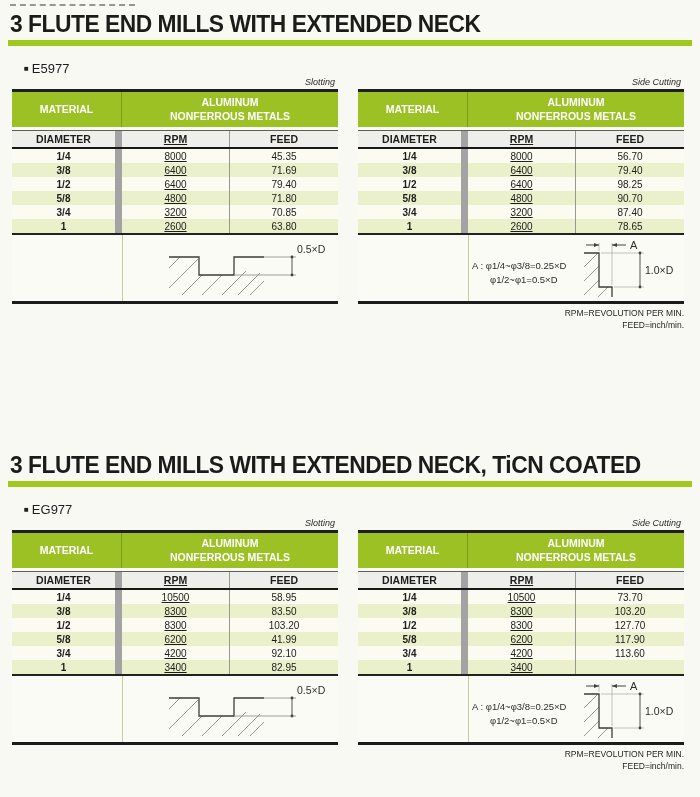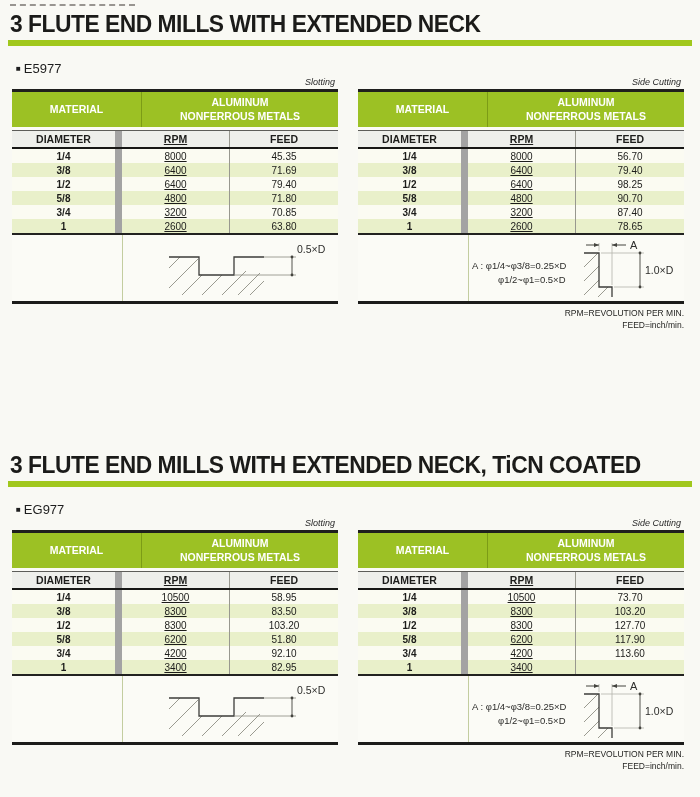--- a/index.html
+++ b/index.html
@@ -22,42 +22,42 @@
     position:absolute; top:10px; left:10px;
     font-size:24px; font-weight:900; letter-spacing:-0.5px;
     transform:scaleX(0.95); transform-origin:left center;
     white-space:nowrap; color:#1b1b19;
   }
   .title-bar {
     position:absolute; top:40px; left:8px; width:684px; height:6px;
     background:#a1c81c;
   }
   .code-line {
-    position:absolute; top:61px; left:16px;
+    position:absolute; top:61px; left:24px;
     font-size:13px; color:#1e1e1e;
   }
   .code-bullet { font-size:8px; vertical-align:2px; margin-right:3px; }
 
   .tblwrap { position:absolute; top:76px; width:326px; }
   .tbl-left  { left:12px; }
   .tbl-right { left:358px; }
 
   .tbl-tag {
     height:13px; line-height:13px; text-align:right; padding-right:3px;
     font-size:9px; font-style:italic; color:#2a2a2a;
   }
   .tbl { border-top:3px solid #1f1f1d; }
 
   .ghead { display:flex; background:#9cc124; height:35px; }
   .gcell {
     display:flex; align-items:center; justify-content:center;
     color:#fff; font-weight:bold; font-size:10.5px; line-height:1.25;
     text-align:center; box-sizing:border-box;
   }
-  .gc1 { width:130px; border-right:1px solid #7c9c16; }
+  .gc1 { width:110px; border-right:1px solid #7c9c16; }
   .gc2 { flex:1; }
 
   .ghead-gap { height:3px; background:#fbfbf6; }
 
   .subhead {
     display:flex; height:16px; background:#eeefeb;
     border-top:1px solid #5d5d59; border-bottom:2px solid #171715;
     font-weight:bold; font-size:10.5px;
   }
   .cell {
@@ -78,21 +78,21 @@
     position:relative; height:66px; border-bottom:3px solid #1c1c1a;
     background:#fbfbf6;
   }
   .colline { position:absolute; left:110px; top:0; bottom:0; width:1px; background:#c3cd9f; }
   .slot-svg { position:absolute; left:142px; top:2px; }
   .side-svg { position:absolute; left:222px; top:0; }
   .dim-note {
     position:absolute; left:114px; top:24px;
     font-size:9.5px; line-height:1.5; color:#2b2b29; white-space:nowrap;
   }
-  .dim-note .ind { margin-left:26px; }
+  .dim-note .ind { margin-left:18px; }
 
   .footnote {
     position:absolute; top:307px; left:358px; width:326px;
     text-align:right; font-size:8.5px; line-height:1.45; color:#1f1f1d;
   }
   svg text { font-family:"Liberation Sans", sans-serif; }
 </style>
 </head>
 <body>
 
@@ -314,21 +314,21 @@
             <div class="cell c2">83.50</div>
           </div>
           <div class="trow">
             <div class="cell c0">1/2</div>
             <div class="cell c1">8300</div>
             <div class="cell c2">103.20</div>
           </div>
           <div class="trow">
             <div class="cell c0">5/8</div>
             <div class="cell c1">6200</div>
-            <div class="cell c2">51.80</div>
+            <div class="cell c2">41.99</div>
           </div>
           <div class="trow">
             <div class="cell c0">3/4</div>
             <div class="cell c1">4200</div>
             <div class="cell c2">92.10</div>
           </div>
           <div class="trow">
             <div class="cell c0">1</div>
             <div class="cell c1">3400</div>
             <div class="cell c2">82.95</div>

